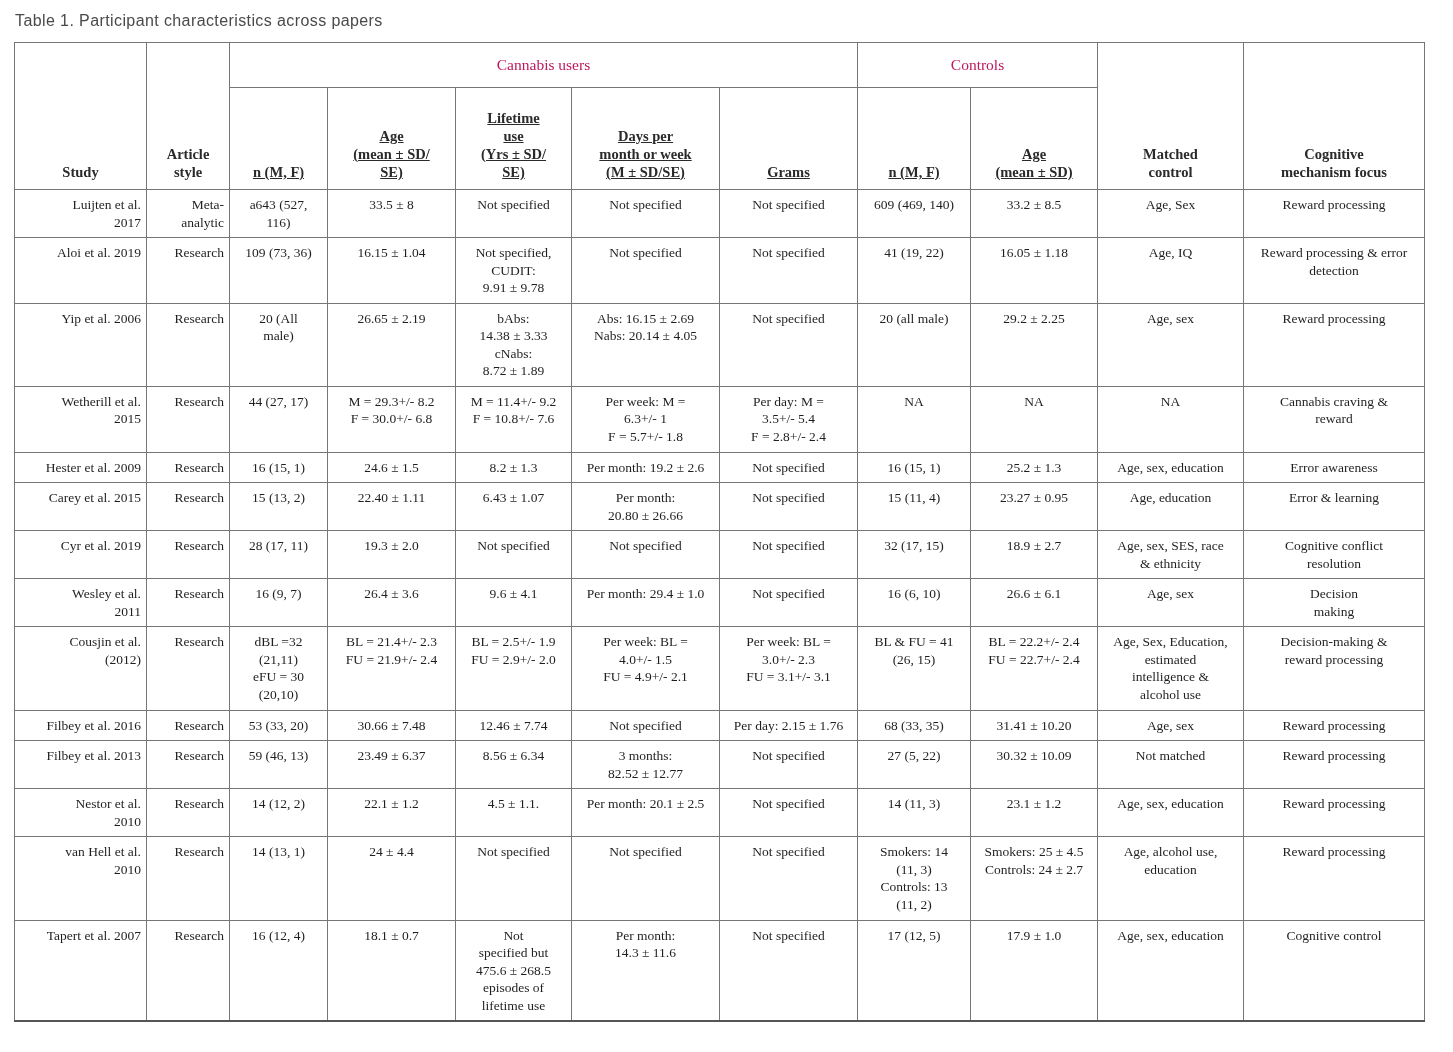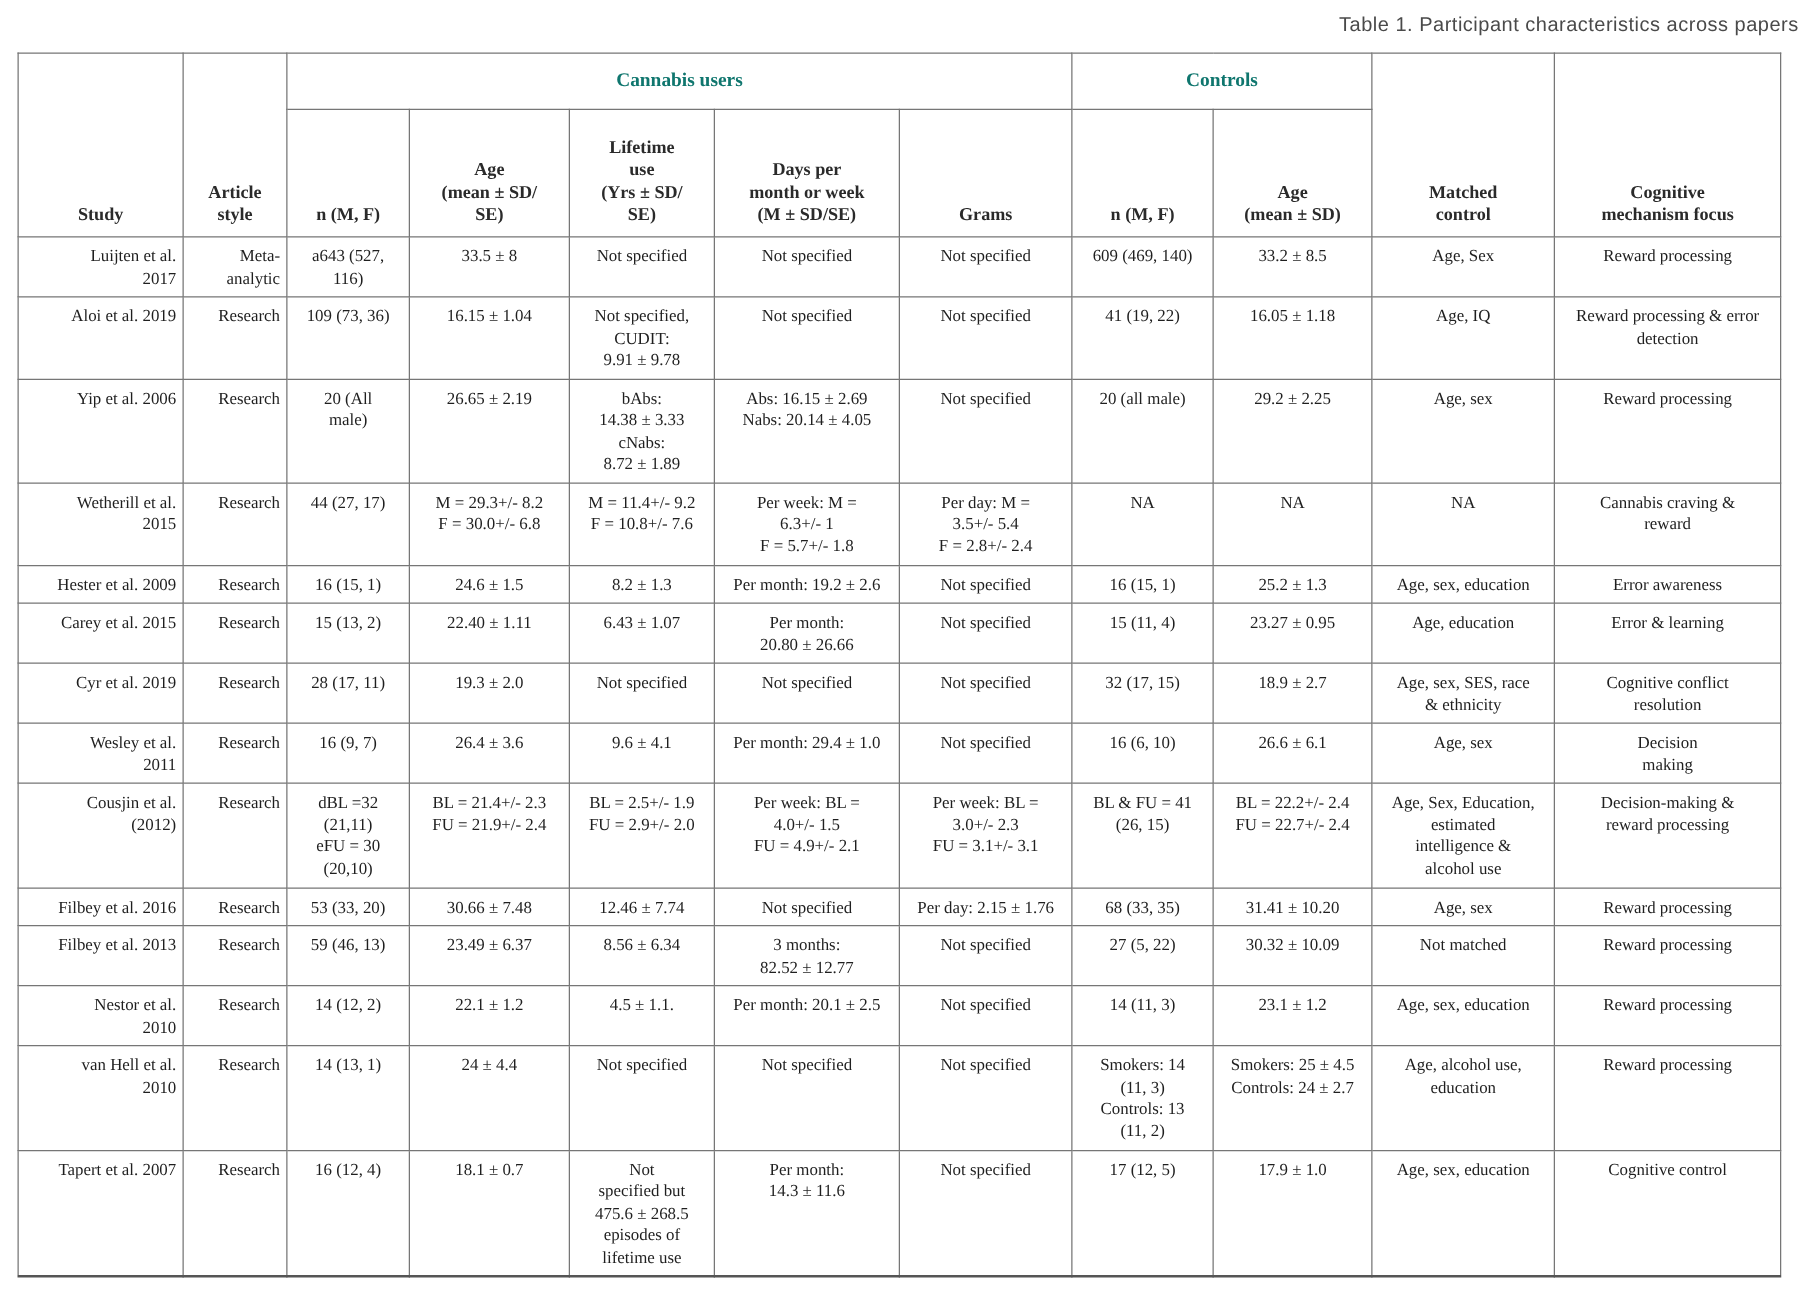--- a/index.html
+++ b/index.html
@@ -10,55 +10,54 @@
     color: #1f1f1f;
     overflow: hidden;
   }
   .page { padding: 10px 14px 0 14px; }
   .title {
     font-family: "Liberation Sans", sans-serif;
     font-size: 16px;
     color: #4a4a4a;
     letter-spacing: 0.4px;
     margin: 2px 0 12px 1px;
-    text-align: right;
   }
   table.ptable {
     border-collapse: collapse;
     table-layout: fixed;
     width: 1410px;
     border: 1px solid #6e6e6e;
     border-bottom: 2px solid #555555;
   }
   th, td {
     border: 1px solid #767676;
     white-space: pre-line;
     overflow: hidden;
     font-family: "Liberation Serif", serif;
   }
   th.g {
     height: 32px;
     vertical-align: middle;
     text-align: center;
     font-size: 15.5px;
-    font-weight: bold;
+    font-weight: normal;
     padding: 13px 4px;
-    color: #0f766e;
+    color: #be185d;
   }
   th.h {
     vertical-align: bottom;
     text-align: center;
     font-size: 14.5px;
     font-weight: bold;
     line-height: 1.25;
     padding: 4px 5px 8px 5px;
     color: #2a2a2a;
   }
   th.h.left { text-align: center; }
-  tr.sub th { height: 102px; }
+  tr.sub th { height: 102px; text-decoration: underline; }
   td {
     vertical-align: top;
     text-align: center;
     font-size: 13.5px;
     line-height: 1.3;
     padding: 6px 5px;
   }
   td.l { text-align: right; padding-left: 7px; }
   .continued {
     width: 1410px;

